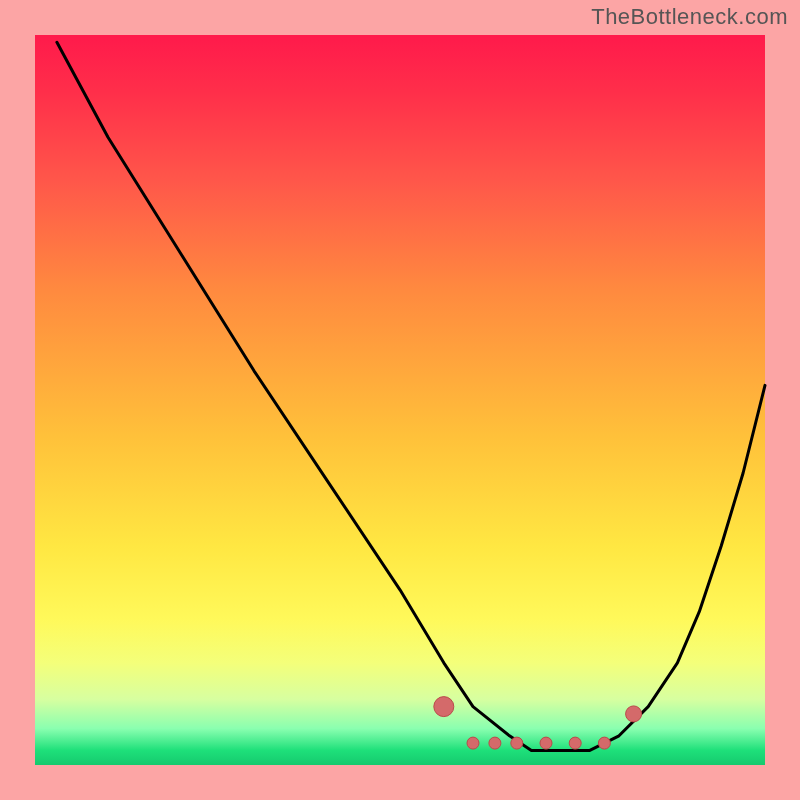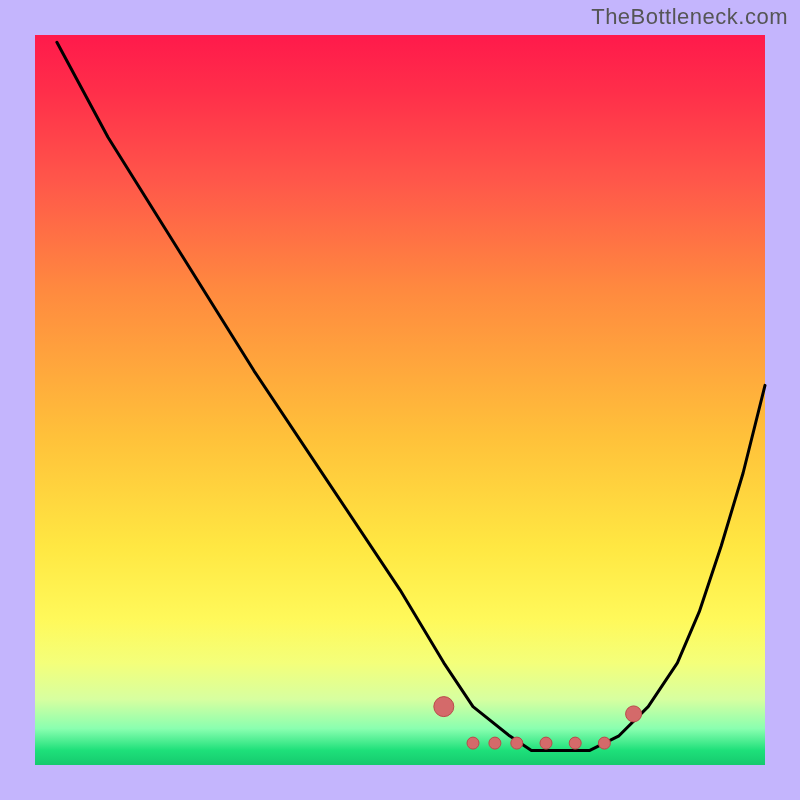--- a/index.html
+++ b/index.html
@@ -8,21 +8,21 @@
     background: #000;
     width: 800px;
     height: 800px;
     overflow: hidden;
     font-family: Arial, Helvetica, sans-serif;
   }
   .frame {
     position: relative;
     width: 800px;
     height: 800px;
-    background: #c4b5fd;
+    background: #fca5a5;
   }
   .watermark {
     position: absolute;
     top: 4px;
     right: 12px;
     color: #555;
     font-size: 22px;
     font-weight: 500;
     letter-spacing: 0.5px;
     z-index: 5;

